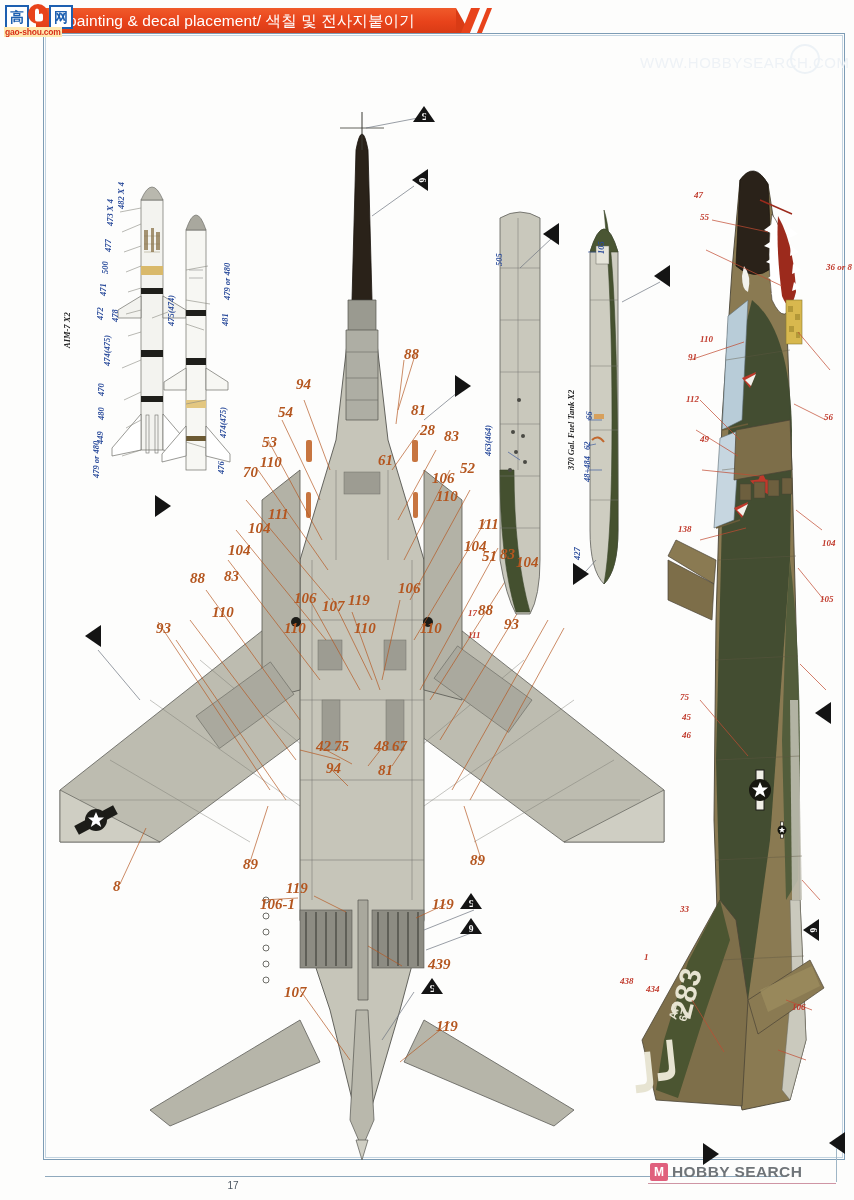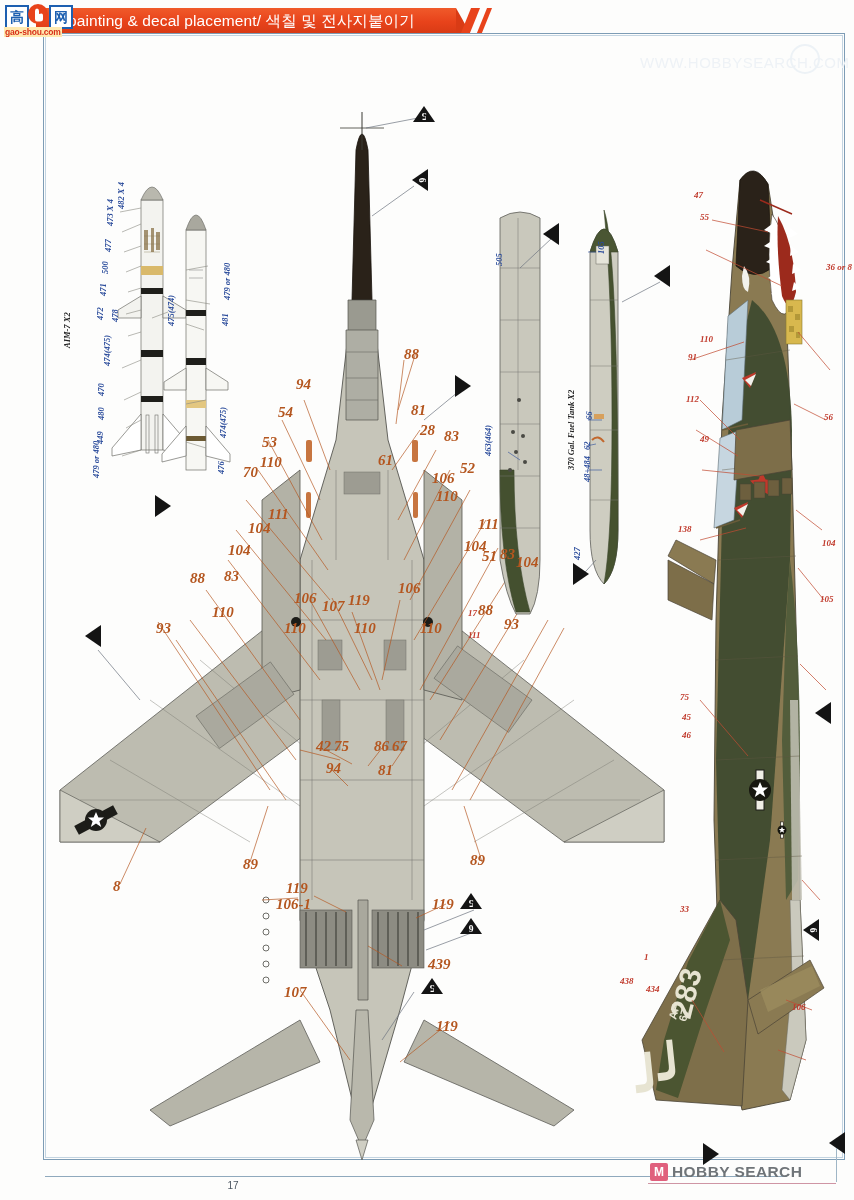--- a/index.html
+++ b/index.html
@@ -595,29 +595,29 @@
   <div class="lbl lbl-o" style="left:322px;top:598px;">107</div>
   <div class="lbl lbl-o" style="left:348px;top:592px;">119</div>
   <div class="lbl lbl-o" style="left:398px;top:580px;">106</div>
   <div class="lbl lbl-o" style="left:284px;top:620px;">110</div>
   <div class="lbl lbl-o" style="left:354px;top:620px;">110</div>
   <div class="lbl lbl-o" style="left:420px;top:620px;">110</div>
   <div class="lbl lbl-o" style="left:478px;top:602px;">88</div>
   <div class="lbl lbl-o" style="left:504px;top:616px;">93</div>
   <div class="lbl lbl-o" style="left:316px;top:738px;">42</div>
   <div class="lbl lbl-o" style="left:334px;top:738px;">75</div>
-  <div class="lbl lbl-o" style="left:374px;top:738px;">86</div>
+  <div class="lbl lbl-o" style="left:374px;top:738px;">48</div>
   <div class="lbl lbl-o" style="left:392px;top:738px;">67</div>
   <div class="lbl lbl-o" style="left:326px;top:760px;">94</div>
   <div class="lbl lbl-o" style="left:378px;top:762px;">81</div>
   <div class="lbl lbl-o" style="left:243px;top:856px;">89</div>
   <div class="lbl lbl-o" style="left:470px;top:852px;">89</div>
   <div class="lbl lbl-o" style="left:113px;top:878px;">8</div>
   <div class="lbl lbl-o" style="left:286px;top:880px;">119</div>
-  <div class="lbl lbl-o" style="left:276px;top:896px;">106-1</div>
+  <div class="lbl lbl-o" style="left:260px;top:896px;">106-1</div>
   <div class="lbl lbl-o" style="left:432px;top:896px;">119</div>
   <div class="lbl lbl-o" style="left:428px;top:956px;">439</div>
   <div class="lbl lbl-o" style="left:284px;top:984px;">107</div>
   <div class="lbl lbl-o" style="left:436px;top:1018px;">119</div>
 
   <div class="lbl lbl-r" style="left:700px;top:212px;">55</div>
   <div class="lbl lbl-r" style="left:694px;top:190px;">47</div>
   <div class="lbl lbl-r" style="left:688px;top:352px;">91</div>
   <div class="lbl lbl-r" style="left:686px;top:394px;">112</div>
   <div class="lbl lbl-r" style="left:700px;top:394px;margin-top:40px;">49</div>

